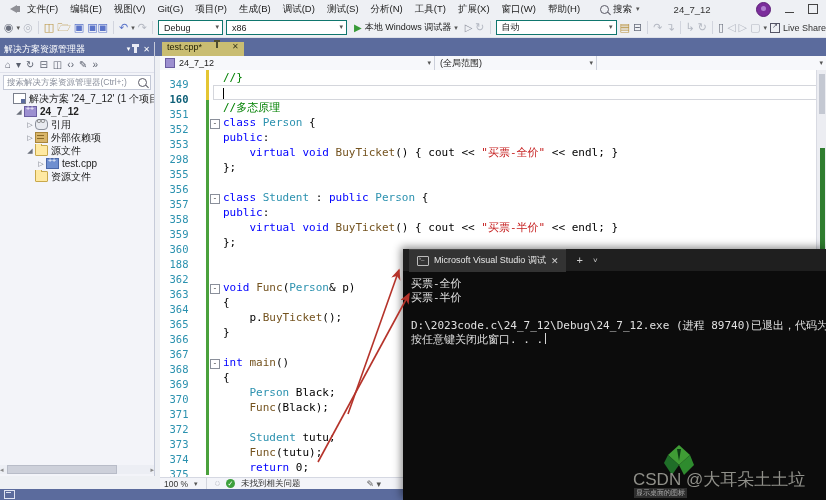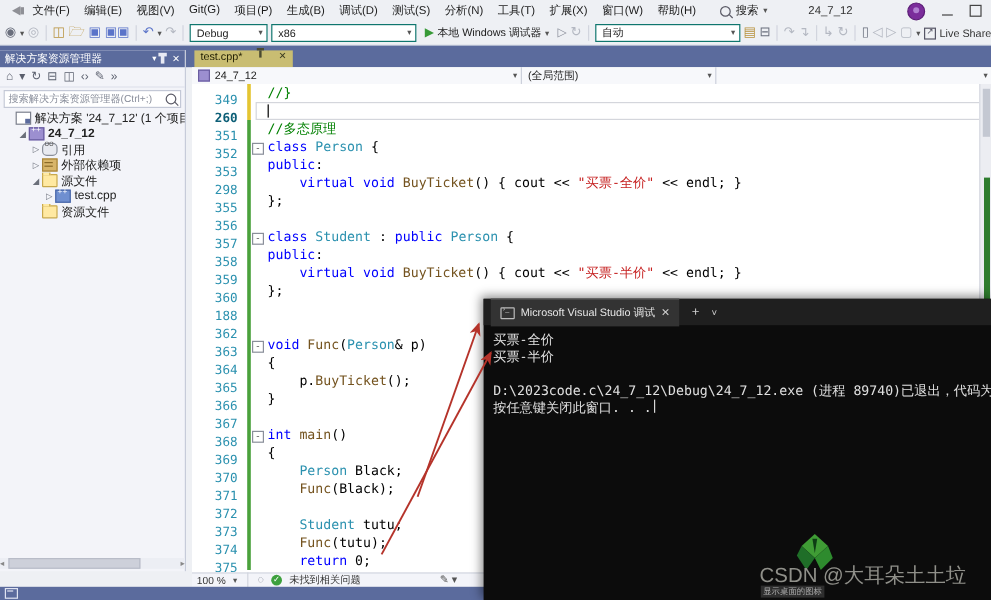--- a/index.html
+++ b/index.html
@@ -71,21 +71,21 @@
   
   .tab{left:162px;top:42px;height:14px;background:#c9bd72;display:flex;align-items:flex-start;gap:14px;padding:0 5px;font-size:9px;color:#1e1c00;}
   .tab .pin2{width:2px;height:6px;background:#4a4a30;position:relative;}
   .tab .pin2::before{content:"";position:absolute;top:-2px;left:-2px;width:6px;height:2px;background:#4a4a30;}
   .crumbs{left:160px;top:56px;width:666px;height:14px;background:#f7f8fb;border-bottom:1px solid #ccd0db;display:flex;font-size:9px;}
   .crumb{display:flex;align-items:center;border-right:1px solid #ccd0db;position:relative;padding-left:5px;box-sizing:border-box;gap:4px;}
   .crumb .arr{margin-left:auto;margin-right:3px;font-size:7px;color:#555;}
   .cico{width:8px;height:8px;background:#9c8fd0;border:1px solid #6a5da0;}
   .codearea{left:160px;top:70px;width:666px;height:407px;background:#fff;overflow:hidden;font-family:"DejaVu Sans Mono","Liberation Mono",monospace;}
   .cl{height:15px;display:flex;align-items:center;position:relative;font-size:11px;}
-  .cl .ln{width:38px;text-align:right;padding-right:8px;color:#2b91af;font-size:10.5px;flex:none;margin-top:12px;}
+  .cl .ln{width:38px;text-align:center;padding-right:8px;color:#2b91af;font-size:10.5px;flex:none;margin-top:12px;}
   .cl.cur .ln{color:#0d5f77;font-weight:bold;}
   .cl .bar{width:3px;height:15px;flex:none;}
   .bar-g{background:#4aa13c;}
   .bar-y{background:#e4c532;}
   .cl .fold{width:12px;flex:none;text-align:center;}
   .foldbox{display:inline-block;width:8px;height:8px;border:1px solid #8a8f9a;font-size:8px;line-height:7px;color:#555;background:#fff;}
   .cl .ct{white-space:pre;margin-left:2px;}
   .cl.cur::after{content:"";position:absolute;left:53px;right:8px;top:0;bottom:0;border:1px solid #d4d6dc;pointer-events:none;}
   .caret{display:inline-block;width:1px;height:11px;background:#000;vertical-align:middle;}
   .tk-cm{color:#008000;}
@@ -302,21 +302,21 @@
 
   <div class="abs codearea">
     <div>
         <div class="cl">
           <span class="ln">349</span>
           <span class="bar bar-y"></span>
           <span class="fold"></span>
           <span class="ct"><span class="tk-cm">//}</span></span>
         </div>
         <div class="cl cur">
-          <span class="ln">260</span>
+          <span class="ln">160</span>
           <span class="bar bar-y"></span>
           <span class="fold"></span>
           <span class="ct"><span class="caret"></span></span>
         </div>
         <div class="cl">
           <span class="ln">351</span>
           <span class="bar bar-g"></span>
           <span class="fold"></span>
           <span class="ct"><span class="tk-cm">//多态原理</span></span>
         </div>

